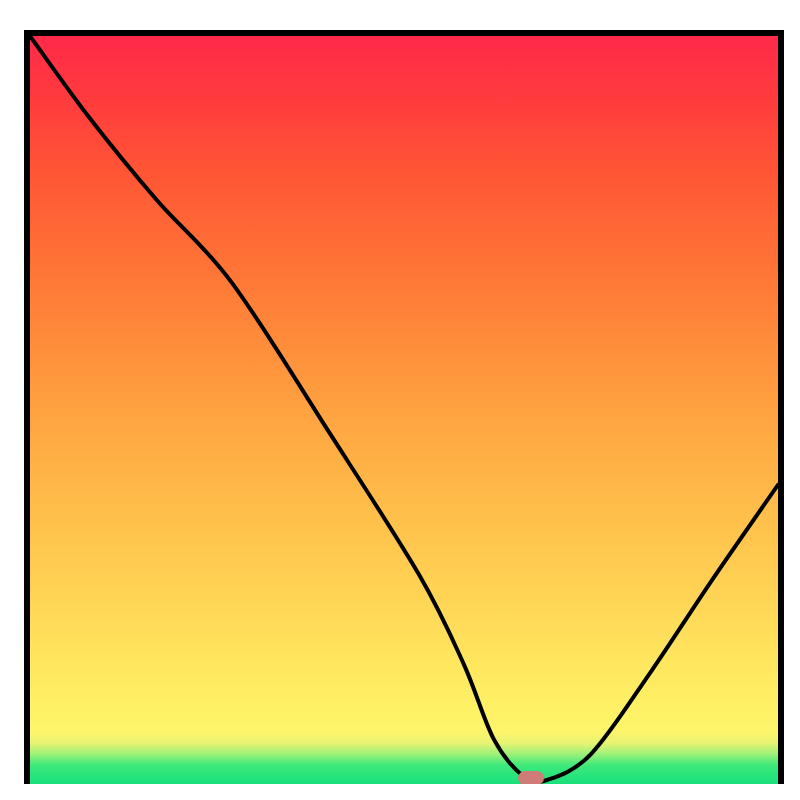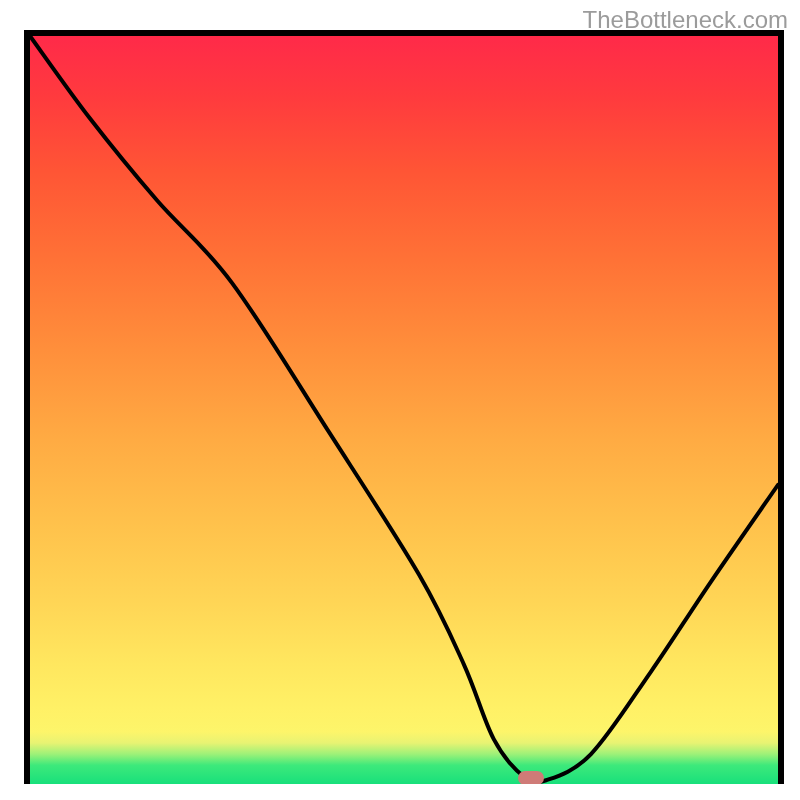--- a/index.html
+++ b/index.html
@@ -73,21 +73,20 @@
     height: 14px;
     border-radius: 7px;
     background: #cf7b77;
   }
 </style>
 </head>
 <body>
 
 <div class="frame">
 
-  <div class="watermark">TheBottleneck.com</div>
 
   <div class="plot-area">
     <div class="gradient"></div>
 
     <svg class="curve-svg" viewBox="0 0 748 748" preserveAspectRatio="none">
       <path fill="none" stroke="#000000" stroke-width="4" stroke-linecap="round" d="M 0,0 C 9.973333333333334,13.71333333333333 38.64666666666667,54.85333333333331 59.84,82.27999999999997 C 81.03333333333333,109.70666666666664 103.47333333333334,137.13333333333327 127.16000000000001,164.55999999999995 C 150.8466666666667,191.98666666666662 173.2866666666667,208.1933333333333 201.96,246.83999999999997 C 230.63333333333333,285.4866666666667 268.0333333333333,347.82 299.2,396.44 C 330.3666666666667,445.06 366.52000000000004,499.9133333333333 388.96000000000004,538.56 C 411.40000000000003,577.2066666666666 421.37333333333333,600.8933333333332 433.84,628.3199999999999 C 446.3066666666666,655.7466666666667 453.78666666666663,684.42 463.76,703.12 C 473.73333333333335,721.82 484.9533333333333,733.6633333333333 493.68,740.52 C 502.4066666666667,747.3766666666667 504.9,748 516.12,744.26 C 527.34,740.52 543.5466666666666,736.1566666666668 561,718.08 C 578.4533333333334,700.0033333333333 600.8933333333332,664.4733333333334 620.8399999999999,635.8 C 640.7866666666666,607.1266666666666 659.4866666666667,577.2066666666666 680.6800000000001,546.04 C 701.8733333333334,514.8733333333333 736.78,465.00666666666666 748,448.8" id="curvePath"></path>
     </svg>
 
     <div class="marker" id="marker" style="left: 488.16px; top: 735.26px; background: rgb(207, 123, 119);"></div>
   </div>

